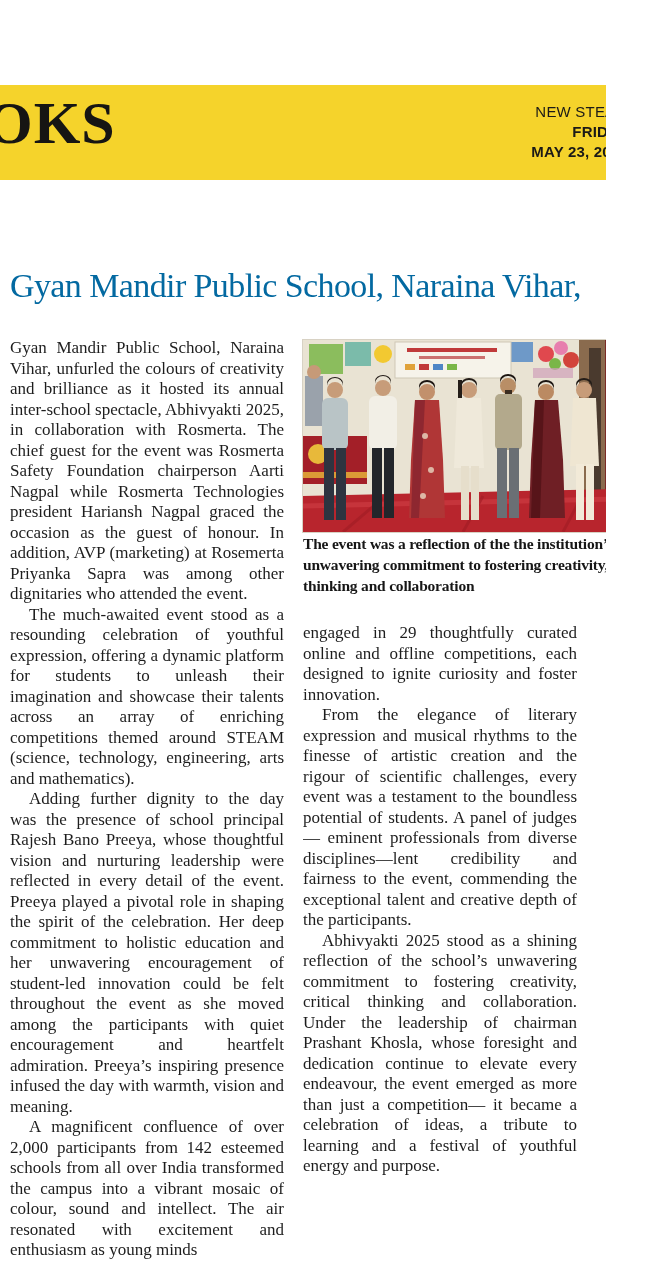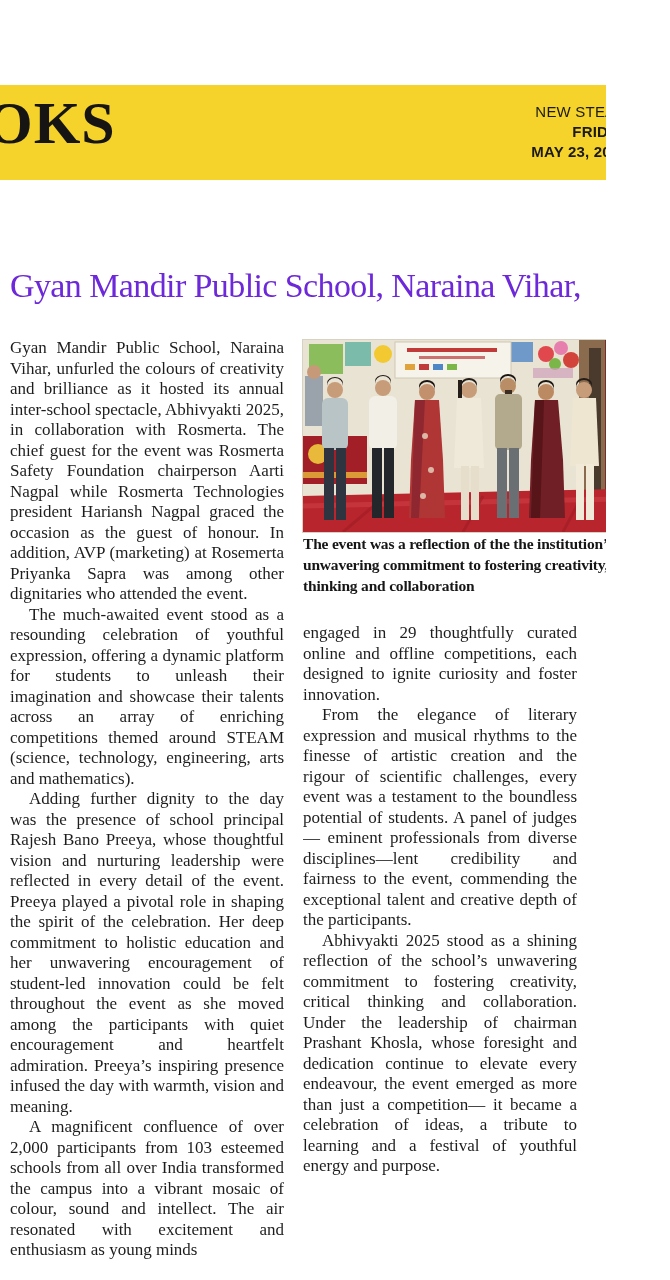--- a/index.html
+++ b/index.html
@@ -30,21 +30,21 @@
   }
   .dateline .loc{font-size:15px;font-weight:500;line-height:20px;letter-spacing:.2px;}
   .dateline .day{font-size:15px;font-weight:800;line-height:20px;letter-spacing:.2px;}
   .dateline .dt{font-size:15px;font-weight:800;line-height:20px;letter-spacing:.2px;}
 
   
   .headline{
     position:absolute;left:10px;top:243px;width:652px;
     font-family:"Liberation Serif", serif;
     font-weight:500;font-size:34px;line-height:40px;
-    letter-spacing:-0.6px;color:#6d28d9;
+    letter-spacing:-0.6px;color:#0369a1;
   }
   .headline span{display:block;}
 
   
   .col{
     position:absolute;
     font-family:"Liberation Serif", serif;
     font-size:17px;line-height:20.5px;color:#1d1d1d;
     text-align:justify;
   }
@@ -78,21 +78,21 @@
   </div>
 
   <h1 class="headline">
     <span>Gyan Mandir Public School, Naraina Vihar,</span>
   </h1>
 
   <div class="col col-left">
     <p>Gyan Mandir Public School, Naraina Vihar, unfurled the colours of creativity and brilliance as it hosted its annual inter-school spectacle, Abhivyakti 2025, in collaboration with Rosmerta.  The chief guest for the event was Rosmerta Safety Foundation chairperson Aarti Nagpal while Rosmerta Technologies president Hariansh Nagpal graced the occasion as the guest of honour. In addition, AVP (marketing) at Rosemerta Priyanka Sapra was among other dignitaries who attended the event.</p>
     <p class="indent">The much-awaited event stood as a resounding celebration of youthful expression, offering a dynamic platform for students to unleash their imagination and showcase their talents across an array of enriching competitions themed around STEAM (science, technology, engineering, arts and mathematics).</p>
     <p class="indent">Adding further dignity to the day was the presence of school principal Rajesh Bano Preeya, whose thoughtful vision and nurturing leadership were reflected in every detail of the event. Preeya played a pivotal role in shaping the spirit of the celebration. Her deep commitment to holistic education and her unwavering encouragement of student-led innovation could be felt throughout the event as she moved among the participants with quiet encouragement and heartfelt admiration. Preeya’s inspiring presence infused the day with warmth, vision and meaning.</p>
-    <p class="indent">A magnificent confluence of over 2,000 participants from 103 esteemed schools from all over India transformed the campus into a vibrant mosaic of colour, sound and intellect. The air resonated with excitement and enthusiasm as young minds</p>
+    <p class="indent">A magnificent confluence of over 2,000 participants from 142 esteemed schools from all over India transformed the campus into a vibrant mosaic of colour, sound and intellect. The air resonated with excitement and enthusiasm as young minds</p>
   </div>
 
   <div class="photo-wrap">
     <svg width="354" height="192" viewBox="0 0 354 192">
 
       <rect x="0" y="0" width="354" height="192" fill="#d6cbb4"></rect>
       <rect x="0" y="0" width="278" height="162" fill="#e9e3d3"></rect>
 
       <rect x="276" y="0" width="30" height="156" fill="#8a6b4e"></rect>
       <rect x="286" y="8" width="12" height="146" fill="#4a3a2e"></rect>

